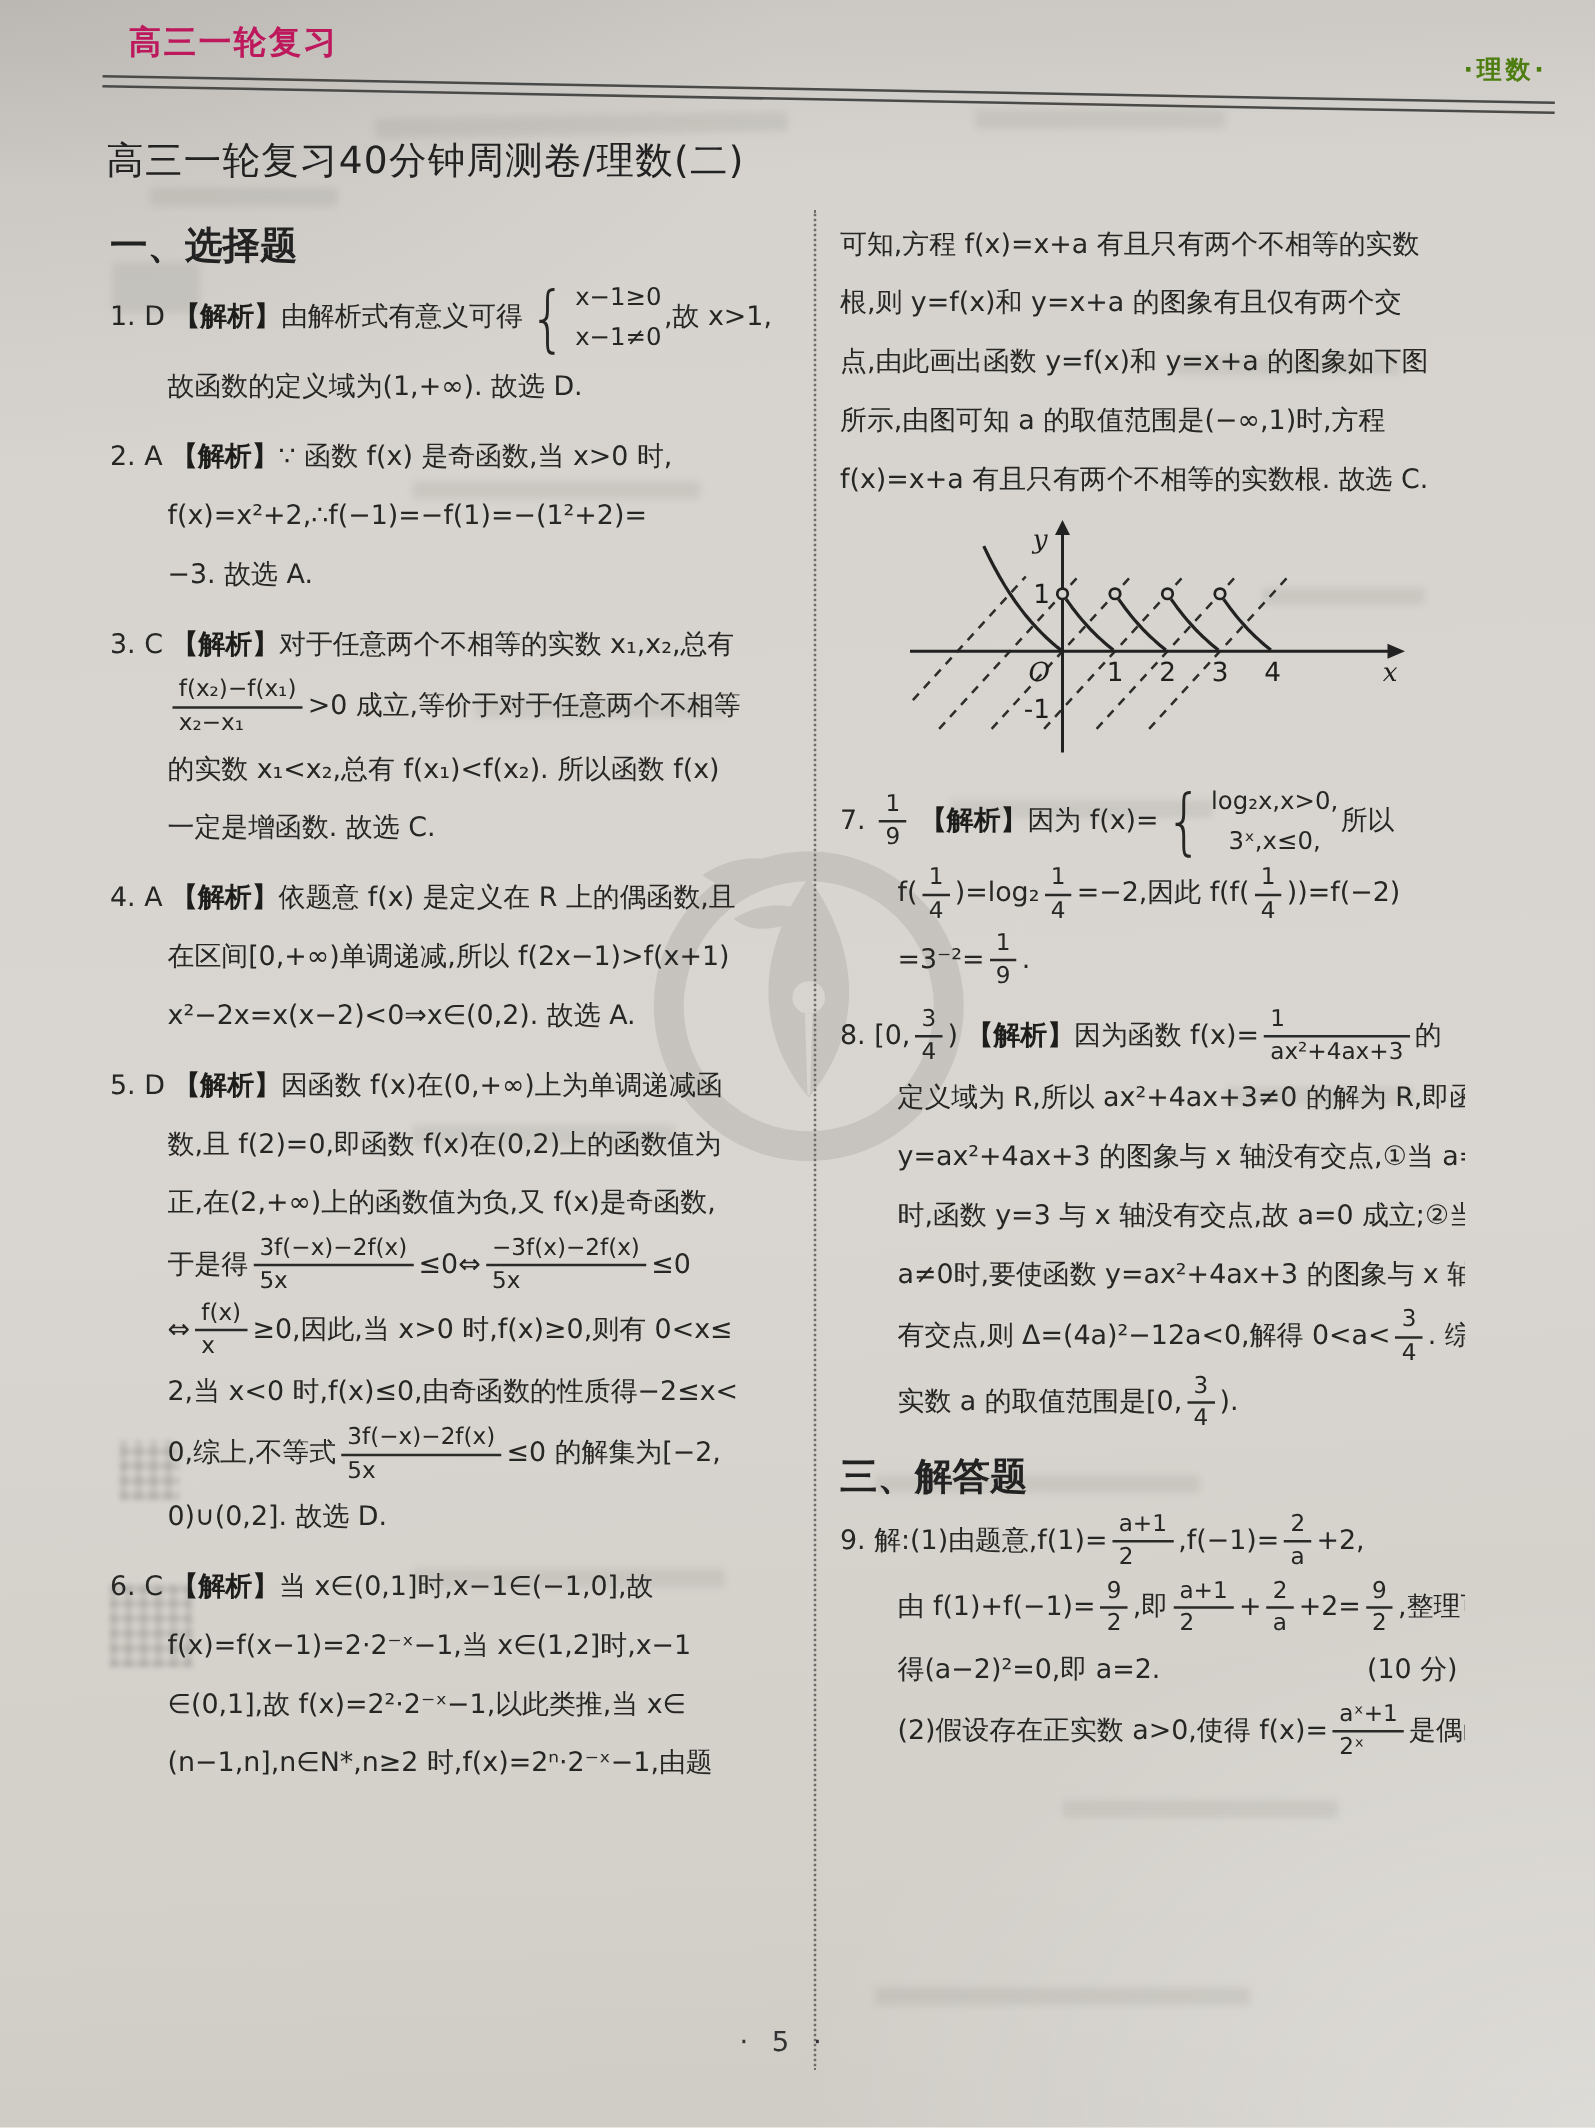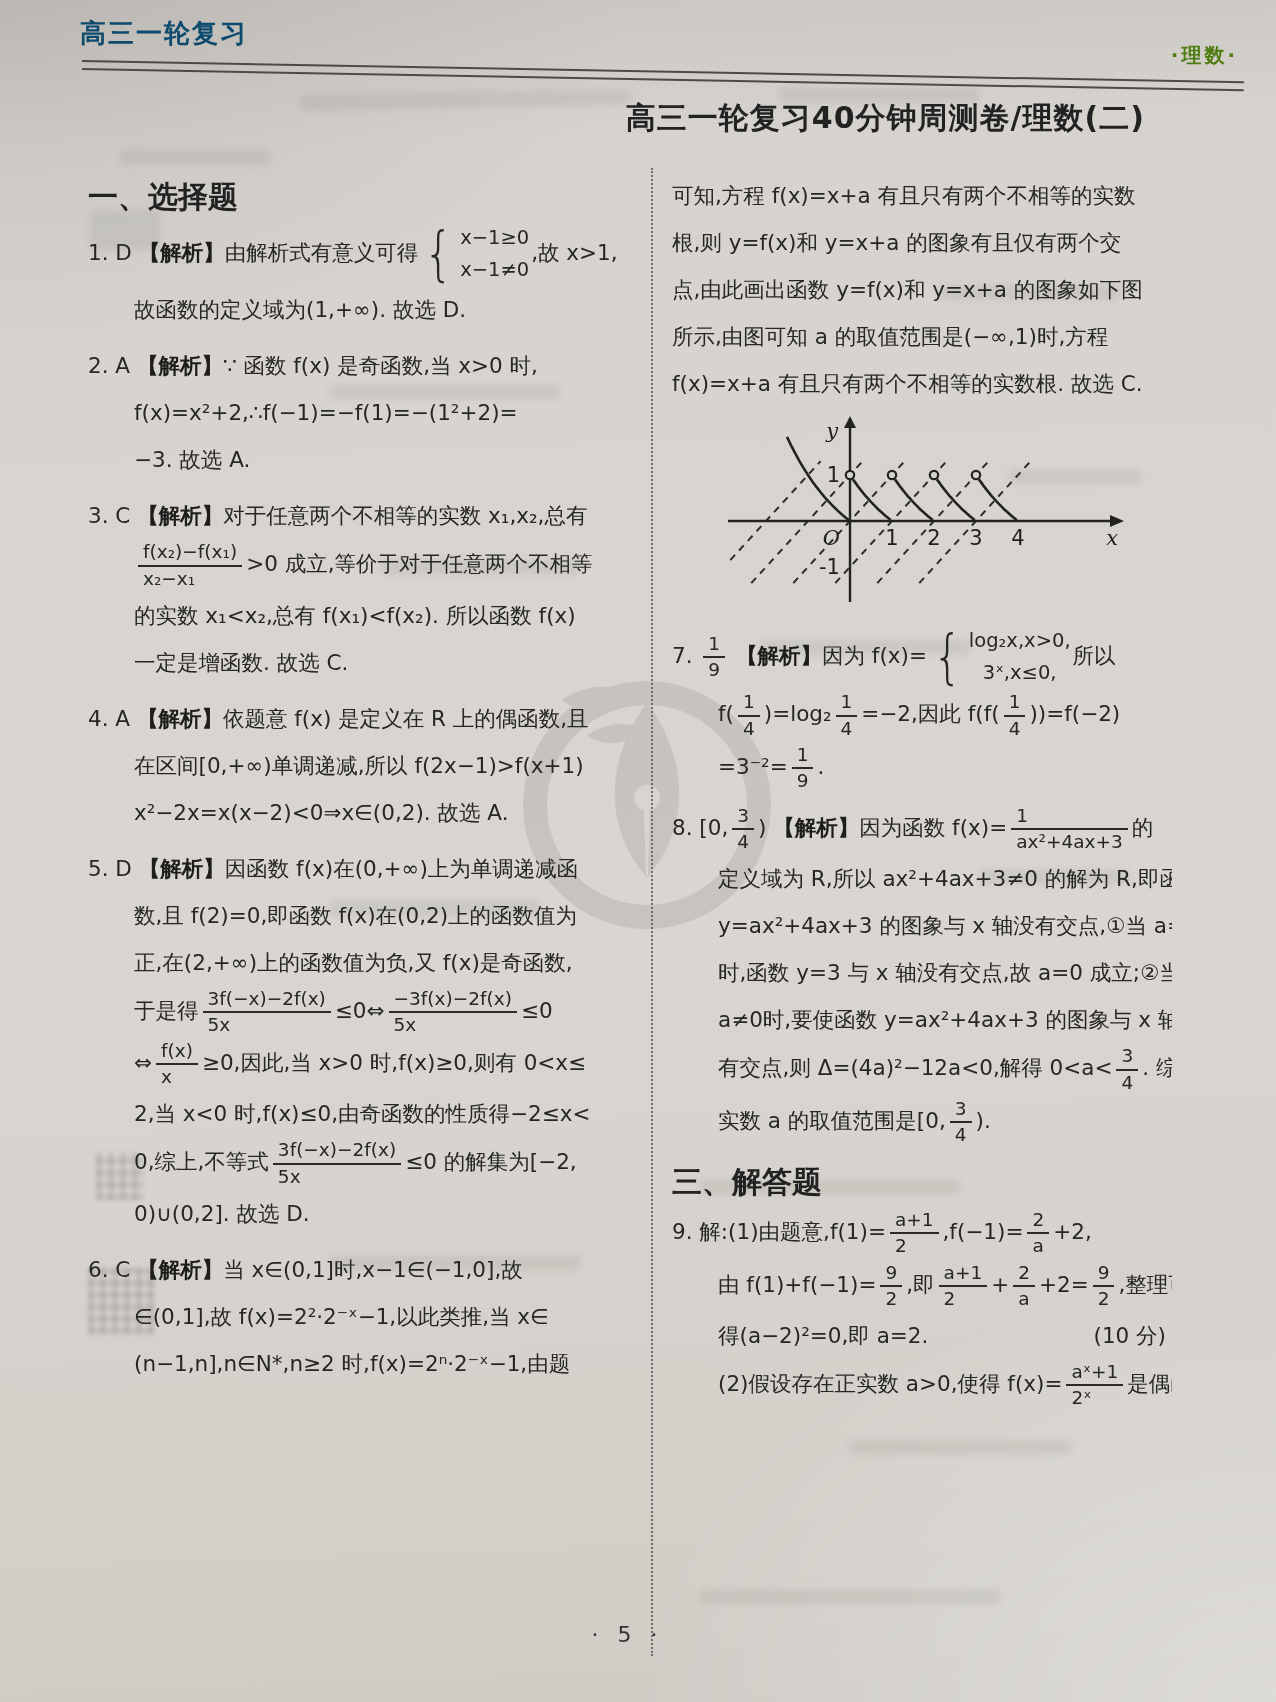--- a/index.html
+++ b/index.html
@@ -6,27 +6,27 @@
   body{
     width:1276px;height:1702px;position:relative;overflow:hidden;
     font-family:"DejaVu Sans","Liberation Sans",sans-serif;
     background:
       radial-gradient(120% 60% at 100% 100%, rgba(255,255,255,.30), rgba(255,255,255,0) 42%),
       radial-gradient(90% 40% at 0% 0%, rgba(60,55,50,.10), rgba(60,55,50,0) 55%),
       linear-gradient(178deg,#c9c6c1 0%,#d6d3ce 9%,#d9d6d1 55%,#d3d0ca 88%,#cfccc6 100%);
     color:#262626;
   }
   
-  .hdr-left{position:absolute;left:80px;top:16px;font-size:26px;font-weight:bold;color:#0c4a6e;letter-spacing:2px;}
+  .hdr-left{position:absolute;left:103px;top:16px;font-size:26px;font-weight:bold;color:#be185d;letter-spacing:2px;}
   .hdr-right{position:absolute;right:38px;top:42px;font-size:20px;font-weight:bold;color:#4d7c0f;letter-spacing:3px;}
   .rule{position:absolute;left:82px;top:60px;width:1162px;height:6px;
         border-top:2px solid #4a4a48;border-bottom:2px solid #4a4a48;
         transform:rotate(1.05deg);transform-origin:left center;}
-  .title{position:absolute;left:85px;top:98px;width:1060px;text-align:right;
-         font-size:30px;font-weight:bold;color:#222;letter-spacing:1px;}
+  .title{position:absolute;left:85px;top:108px;width:1060px;text-align:left;
+         font-size:30px;font-weight:normal;color:#222;letter-spacing:1px;}
   .footer{position:absolute;left:85px;top:1622px;width:1085px;text-align:center;
           font-size:22px;color:#333;letter-spacing:6px;}
   
   .col{position:absolute;top:172px;overflow:hidden;}
   #col-left{left:88px;width:556px;height:1500px;}
   #col-right{left:672px;width:500px;height:1500px;}
   .divider{position:absolute;left:651px;top:168px;height:1488px;width:0;
            border-left:2px dotted #6e6c68;}
   .heading{font-size:30px;font-weight:bold;line-height:50px;color:#222;}
   .item,.para{margin-bottom:9px;}
@@ -140,20 +140,21 @@
         </span>≥0,因此,当 x&gt;0 时,f(x)≥0,则有 0&lt;x≤</div>
       <div class="ln">2,当 x&lt;0 时,f(x)≤0,由奇函数的性质得−2≤x&lt;</div>
       <div class="ln">0,综上,不等式<span class="fr">
           <span class="nu">3f(−x)−2f(x)</span>
           <span class="de">5x</span>
         </span>≤0 的解集为[−2,</div>
       <div class="ln">0)∪(0,2]. 故选 D.</div>
     </div>
     <div class="item">
       <div class="ln">6. C <b>【解析】</b>当 x∈(0,1]时,x−1∈(−1,0],故</div>
+      <div class="ln">f(x)=f(x−1)=2·2⁻ˣ−1,当 x∈(1,2]时,x−1</div>
       <div class="ln">∈(0,1],故 f(x)=2²·2⁻ˣ−1,以此类推,当 x∈</div>
       <div class="ln">(n−1,n],n∈N*,n≥2 时,f(x)=2ⁿ·2⁻ˣ−1,由题</div>
     </div>
   </div>
 <div id="col-right" class="col">
     <div class="para">
       <div class="ln">可知,方程 f(x)=x+a 有且只有两个不相等的实数</div>
       <div class="ln">根,则 y=f(x)和 y=x+a 的图象有且仅有两个交</div>
       <div class="ln">点,由此画出函数 y=f(x)和 y=x+a 的图象如下图</div>
       <div class="ln">所示,由图可知 a 的取值范围是(−∞,1)时,方程</div>

